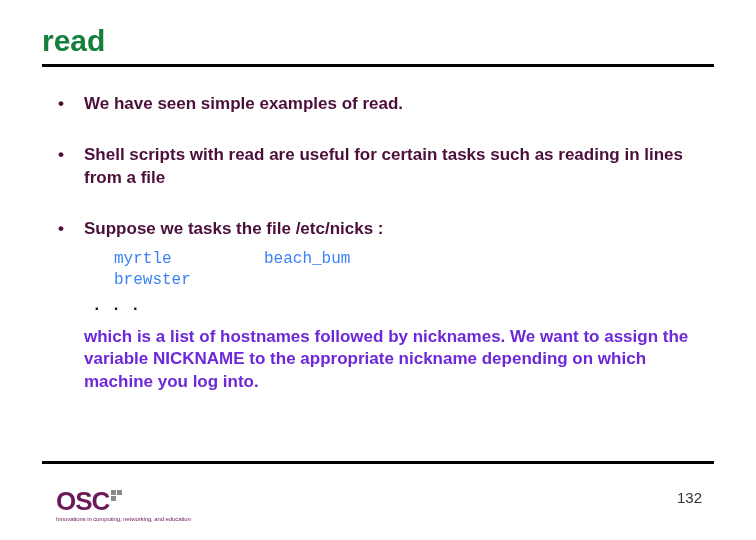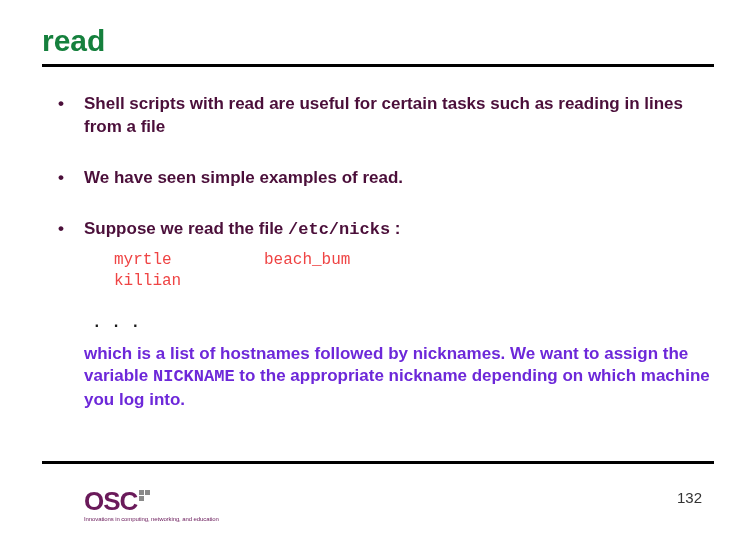--- a/index.html
+++ b/index.html
@@ -40,29 +40,29 @@
   }
   ul.bullets > li::before {
     content: "•";
     position: absolute;
     left: 2px;
     top: 0;
     font-size: 17px;
     color: #4b0f3a;
   }
   .code-inline {
-    font-family: Liberation Mono, monospace;
+    font-family: Liberation Sans, sans-serif;
     font-weight: bold;
   }
   .file-block {
-    margin: 8px 0 20px 30px;
+    margin: 8px 0 4px 30px;
     font-family: "Courier New", Courier, monospace;
     font-size: 16px;
     font-weight: normal;
-    color: #ef4444;
+    color: #3b82f6;
     line-height: 1.35;
   }
   .file-row { display: flex; }
   .col1 { width: 150px; }
   .ellipsis {
     font-family: "Courier New", Courier, monospace;
     font-size: 16px;
     color: #1a1a1a;
     padding-left: 8px;
     margin-bottom: 8px;
@@ -88,21 +88,20 @@
     font-size: 15px;
     color: #333;
   }
   .logo {
     position: absolute;
     left: 56px;
     bottom: 18px;
     display: flex;
     flex-direction: column;
     align-items: flex-start;
-    margin-left: 28px;
   }
   .logo-main {
     display: flex;
     align-items: flex-start;
     gap: 2px;
   }
   .logo-text {
     font-size: 26px;
     font-weight: bold;
     color: #6a1a5a;
@@ -128,32 +127,32 @@
   }
 </style>
 </head>
 <body>
 
 <div class="slide">
   <div class="title">read</div>
   <hr class="title-rule">
 
   <ul class="bullets">
+    <li>We have seen simple examples of read.</li>
     <li>Shell scripts with read are useful for certain tasks such as reading in lines from a file</li>
-    <li>We have seen simple examples of read.</li>
     <li>
-      <span>Suppose we read the file </span><span class="code-inline">/etc/nicks</span><span> :</span>
+      <span>Suppose we tasks the file </span><span class="code-inline">/etc/nicks</span><span> :</span>
 
       <div class="file-block">
         <div class="file-row">
           <span class="col1">myrtle</span>
           <span>beach_bum</span>
         </div>
         <div class="file-row">
-          <span>killian</span>
+          <span>brewster</span>
         </div>
         <div class="file-row">
         </div>
       </div>
       <div class="ellipsis">. . .</div>
 
       <div class="para">
         <span>which is a list of hostnames followed by nicknames. We want to assign the variable </span><span class="code-inline">NICKNAME</span><span> to the appropriate nickname depending on which machine you log into.</span>
       </div>
     </li>

